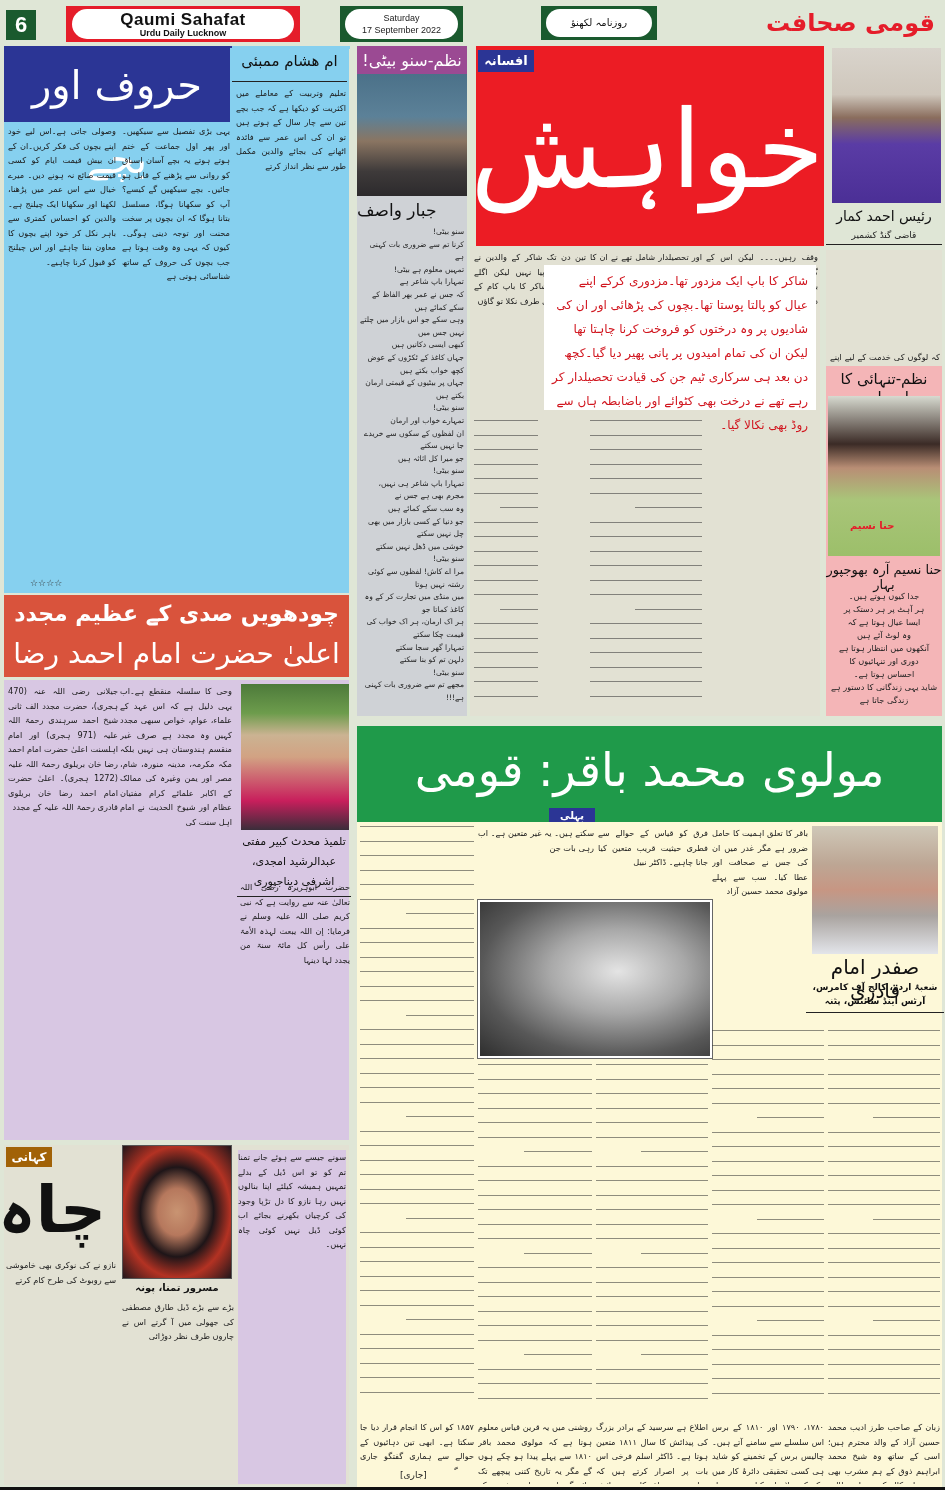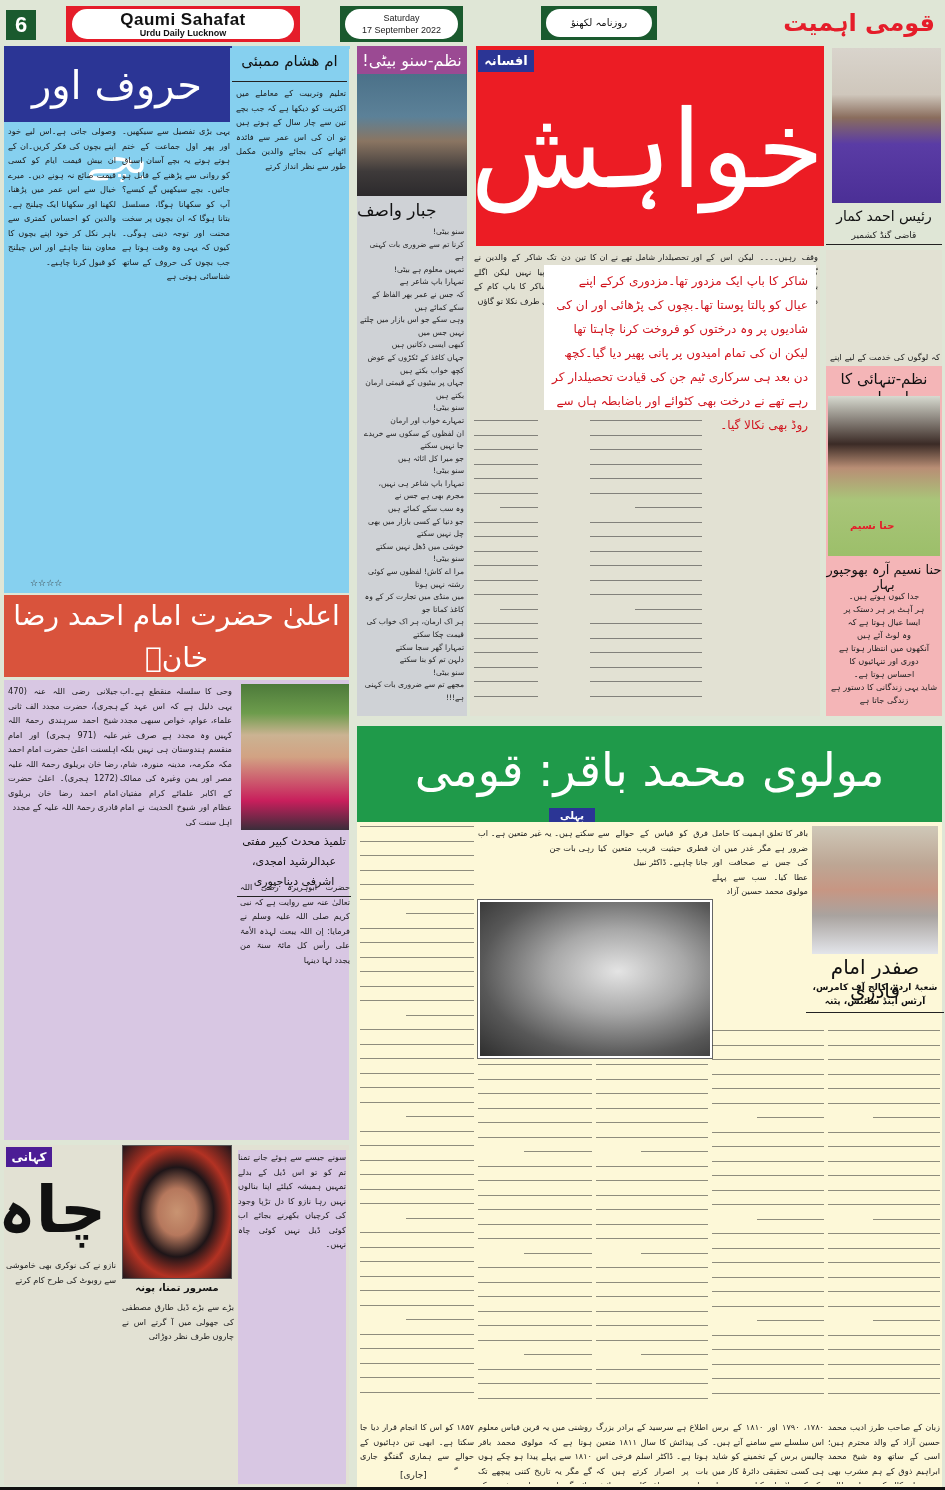--- a/index.html
+++ b/index.html
@@ -56,21 +56,21 @@
   
   .ah-head { left:4px; top:595px; width:345px; height:82px; background:#d9533c; color:#fff; text-align:center; }
   .ah-l1 { font-size:22px; font-weight:bold; line-height:38px; }
   .ah-l2 { font-size:28px; line-height:42px; }
   .ah-body { left:4px; top:680px; width:345px; height:460px; background:#d8c7e3; }
   .ah-photo { left:241px; top:684px; width:108px; height:146px; background:linear-gradient(180deg,#4d7a3b 0%,#6d9c4c 20%,#cbb392 35%,#d2a283 50%,#c81f5c 80%,#3a2d3a 100%); }
   .ah-cap { left:237px; top:832px; width:114px; font-size:11px; line-height:20px; text-align:center; color:#111; border-bottom:1px solid #222; padding-bottom:4px; }
 
   
   .ch-body { left:4px; top:1145px; width:345px; height:340px; background:#e2e1d3; }
-  .ch-tag { left:6px; top:1147px; width:46px; height:20px; background:#4c1d95; color:#fff; font-size:12px; font-weight:bold; text-align:center; line-height:20px; }
+  .ch-tag { left:6px; top:1147px; width:46px; height:20px; background:#a16207; color:#fff; font-size:12px; font-weight:bold; text-align:center; line-height:20px; }
   .ch-title { left:6px; top:1165px; width:100px; height:90px; font-size:64px; color:#111; text-align:center; line-height:90px; font-weight:bold; }
   .ch-photo { left:122px; top:1145px; width:110px; height:134px; background:radial-gradient(ellipse at 50% 50%, #c99472 0%, #b6785d 25%, #1e1518 48%, #b33223 70%, #22161a 100%); border:1px solid #555; }
   .ch-cap { left:122px; top:1280px; width:110px; height:16px; background:#e2e1d3; font-size:10px; font-weight:bold; text-align:center; line-height:16px; color:#111; }
 
   
   .mb-head { left:357px; top:726px; width:585px; height:96px; background:#1f9a4a; color:#fff; text-align:center; font-size:46px; line-height:88px; }
   .mb-tag { left:549px; top:808px; width:46px; height:16px; background:#2b3595; color:#fff; font-size:10px; font-weight:bold; text-align:center; line-height:16px; }
   .mb-body { left:357px; top:822px; width:585px; height:665px; background:#fdf8d8; }
   .mb-photo { left:812px; top:826px; width:126px; height:128px; background:linear-gradient(180deg,#cfc8b8 0%,#bda694 30%,#c79683 50%,#a9a39f 70%,#e3e5ea 100%); }
   .mb-name { left:806px; top:955px; width:138px; font-size:20px; text-align:center; color:#111; }
@@ -93,21 +93,21 @@
 </div>
 <div class="abs datebox">
   <div class="date-inner">
     <div>Saturday</div>
     <div>17 September 2022</div>
   </div>
 </div>
 <div class="abs roznama">
   <div class="roz-inner urdu">روزنامہ لکھنؤ</div>
 </div>
-<div class="abs qs-logo urdu">قومی اہمیت</div>
+<div class="abs qs-logo urdu">قومی صحافت</div>
 <div class="abs hdr-line" style="left:4px;width:228px;background:#2b3595"></div>
 <div class="abs hdr-line" style="left:232px;width:118px;background:#86d0ef"></div>
 <div class="abs hdr-line" style="left:357px;width:110px;background:#9b4a93"></div>
 <div class="abs hdr-line" style="left:476px;width:348px;background:#ec1c24"></div>
 
 <section>
   <div class="abs art1"></div>
   <div class="abs art1-title urdu">حروف اور بچے</div>
   <div class="abs art1-author urdu">ام ھشام ممبئی</div>
   <div class="abs col urdu" style="left:236px;top:86px;width:110px;height:500px">تعلیم وتربیت کے معاملے میں اکثریت کو دیکھا ہے کہ جب بچے تین سے چار سال کے ہوتے ہیں تو ان کی اس عمر سے فائدہ اٹھانے کی بجائے والدین مکمل طور سے نظر انداز کرتے</div>
@@ -228,20 +228,21 @@
       <div>آنکھوں میں انتظار ہوتا ہے</div>
       <div>دوری اور تنہائیوں کا</div>
       <div>احساس ہوتا ہے۔</div>
       <div>شاید یہی زندگانی کا دستور ہے</div>
       <div>زندگی جاتا ہے</div>
     </div>
 </section>
 
 <section>
   <div class="abs ah-head urdu">
+    <div class="ah-l1">چودھویں صدی کے عظیم مجدد</div>
     <div class="ah-l2">اعلیٰ حضرت امام احمد رضا خانؒ</div>
   </div>
   <div class="abs ah-body"></div>
   <div class="abs ah-photo"></div>
   <div class="abs ah-cap urdu">تلمیذ محدث کبیر مفتی عبدالرشید امجدی، اشرفی دیناجپوری</div>
   <div class="abs col urdu" style="left:8px;top:684px;width:110px;height:452px">جیلانی رضی اللہ عنہ (470 ہجری)، حضرت مجدد الف ثانی شیخ احمد سرہندی رحمۃ اللہ علیہ (971 ہجری) اور امام اہلسنت اعلیٰ حضرت امام احمد رضا خان بریلوی رحمۃ اللہ علیہ (1272 ہجری)۔ اعلیٰ حضرت امام احمد رضا خان بریلوی قادری رحمۃ اللہ علیہ کے مجدد</div>
   <div class="abs col urdu" style="left:120px;top:684px;width:112px;height:452px">وحی کا سلسلہ منقطع ہے۔اب یہی دلیل ہے کہ اس عہد کے علماء، عوام، خواص سبھی مجدد کہیں وہ مجدد ہے صرف غیر منقسم ہندوستان ہی نہیں بلکہ مکہ مکرمہ، مدینہ منورہ، شام، مصر اور یمن وغیرہ کی ممالک کے اکابر علمائے کرام مفتیان عظام اور شیوخ الحدیث نے امام اہل سنت کی</div>
   <div class="abs col urdu" style="left:240px;top:880px;width:110px;height:256px">حضرت ابوہریرہ رضی اللہ تعالیٰ عنہ سے روایت ہے کہ نبی کریم صلی اللہ علیہ وسلم نے فرمایا: إن اللہ یبعث لہذہ الأمۃ علی رأس کل مائۃ سنۃ من یجدد لہا دینہا</div>
 </section>
 

